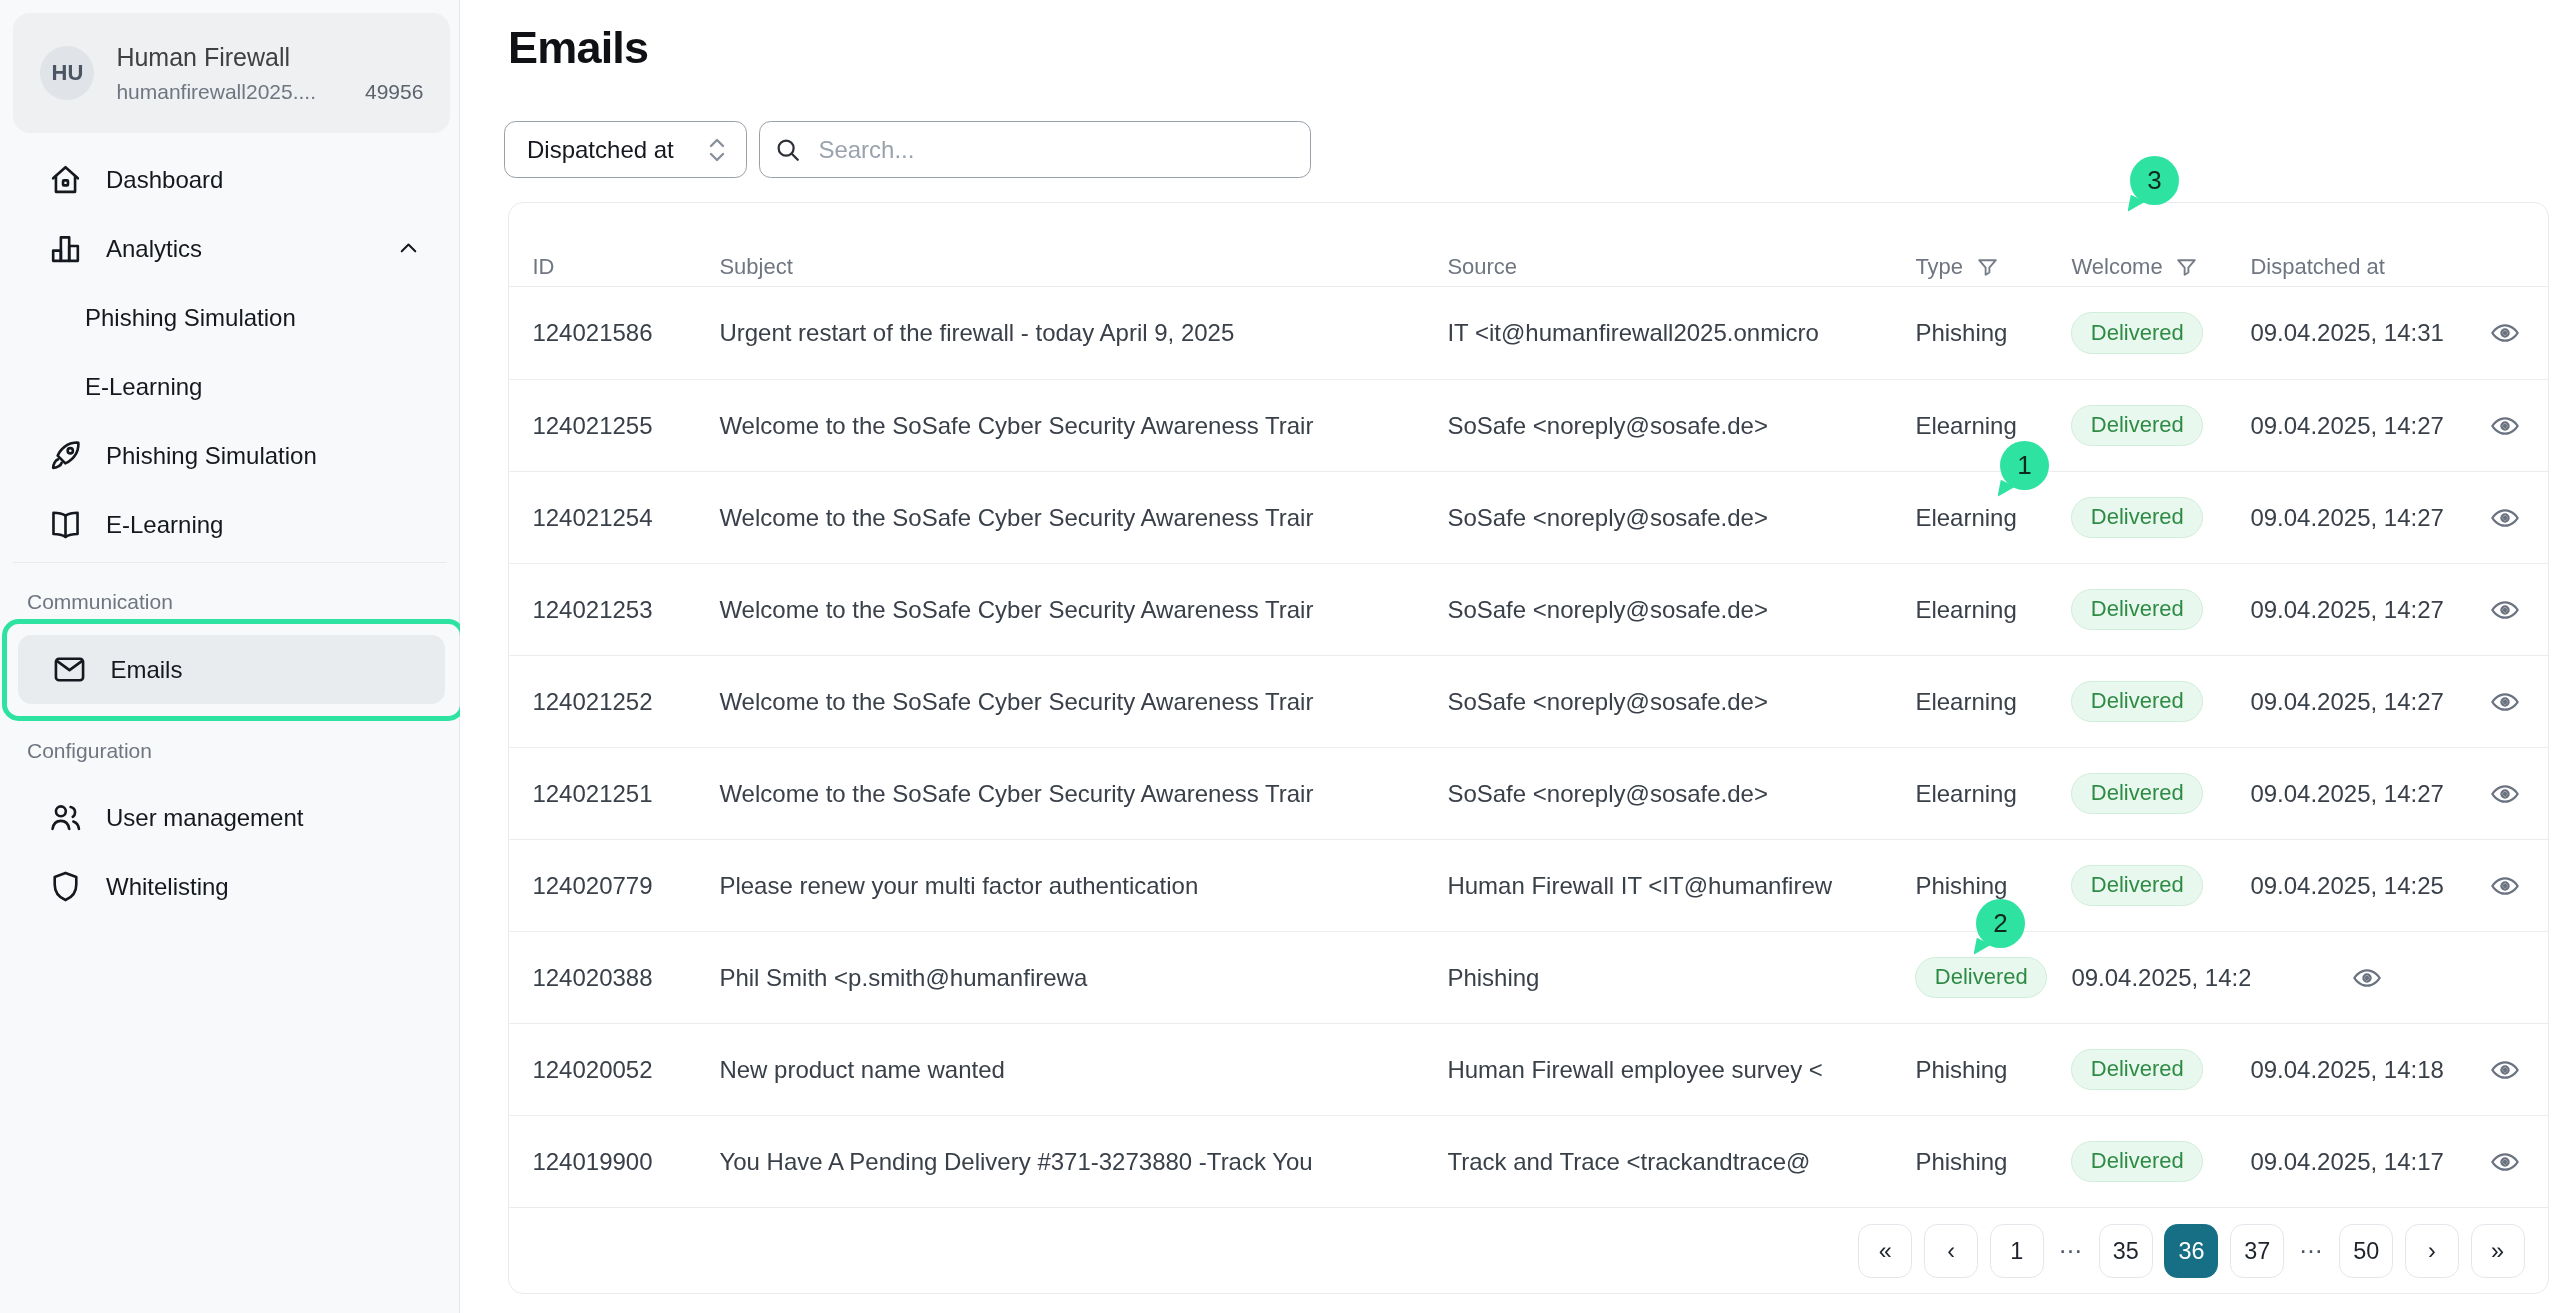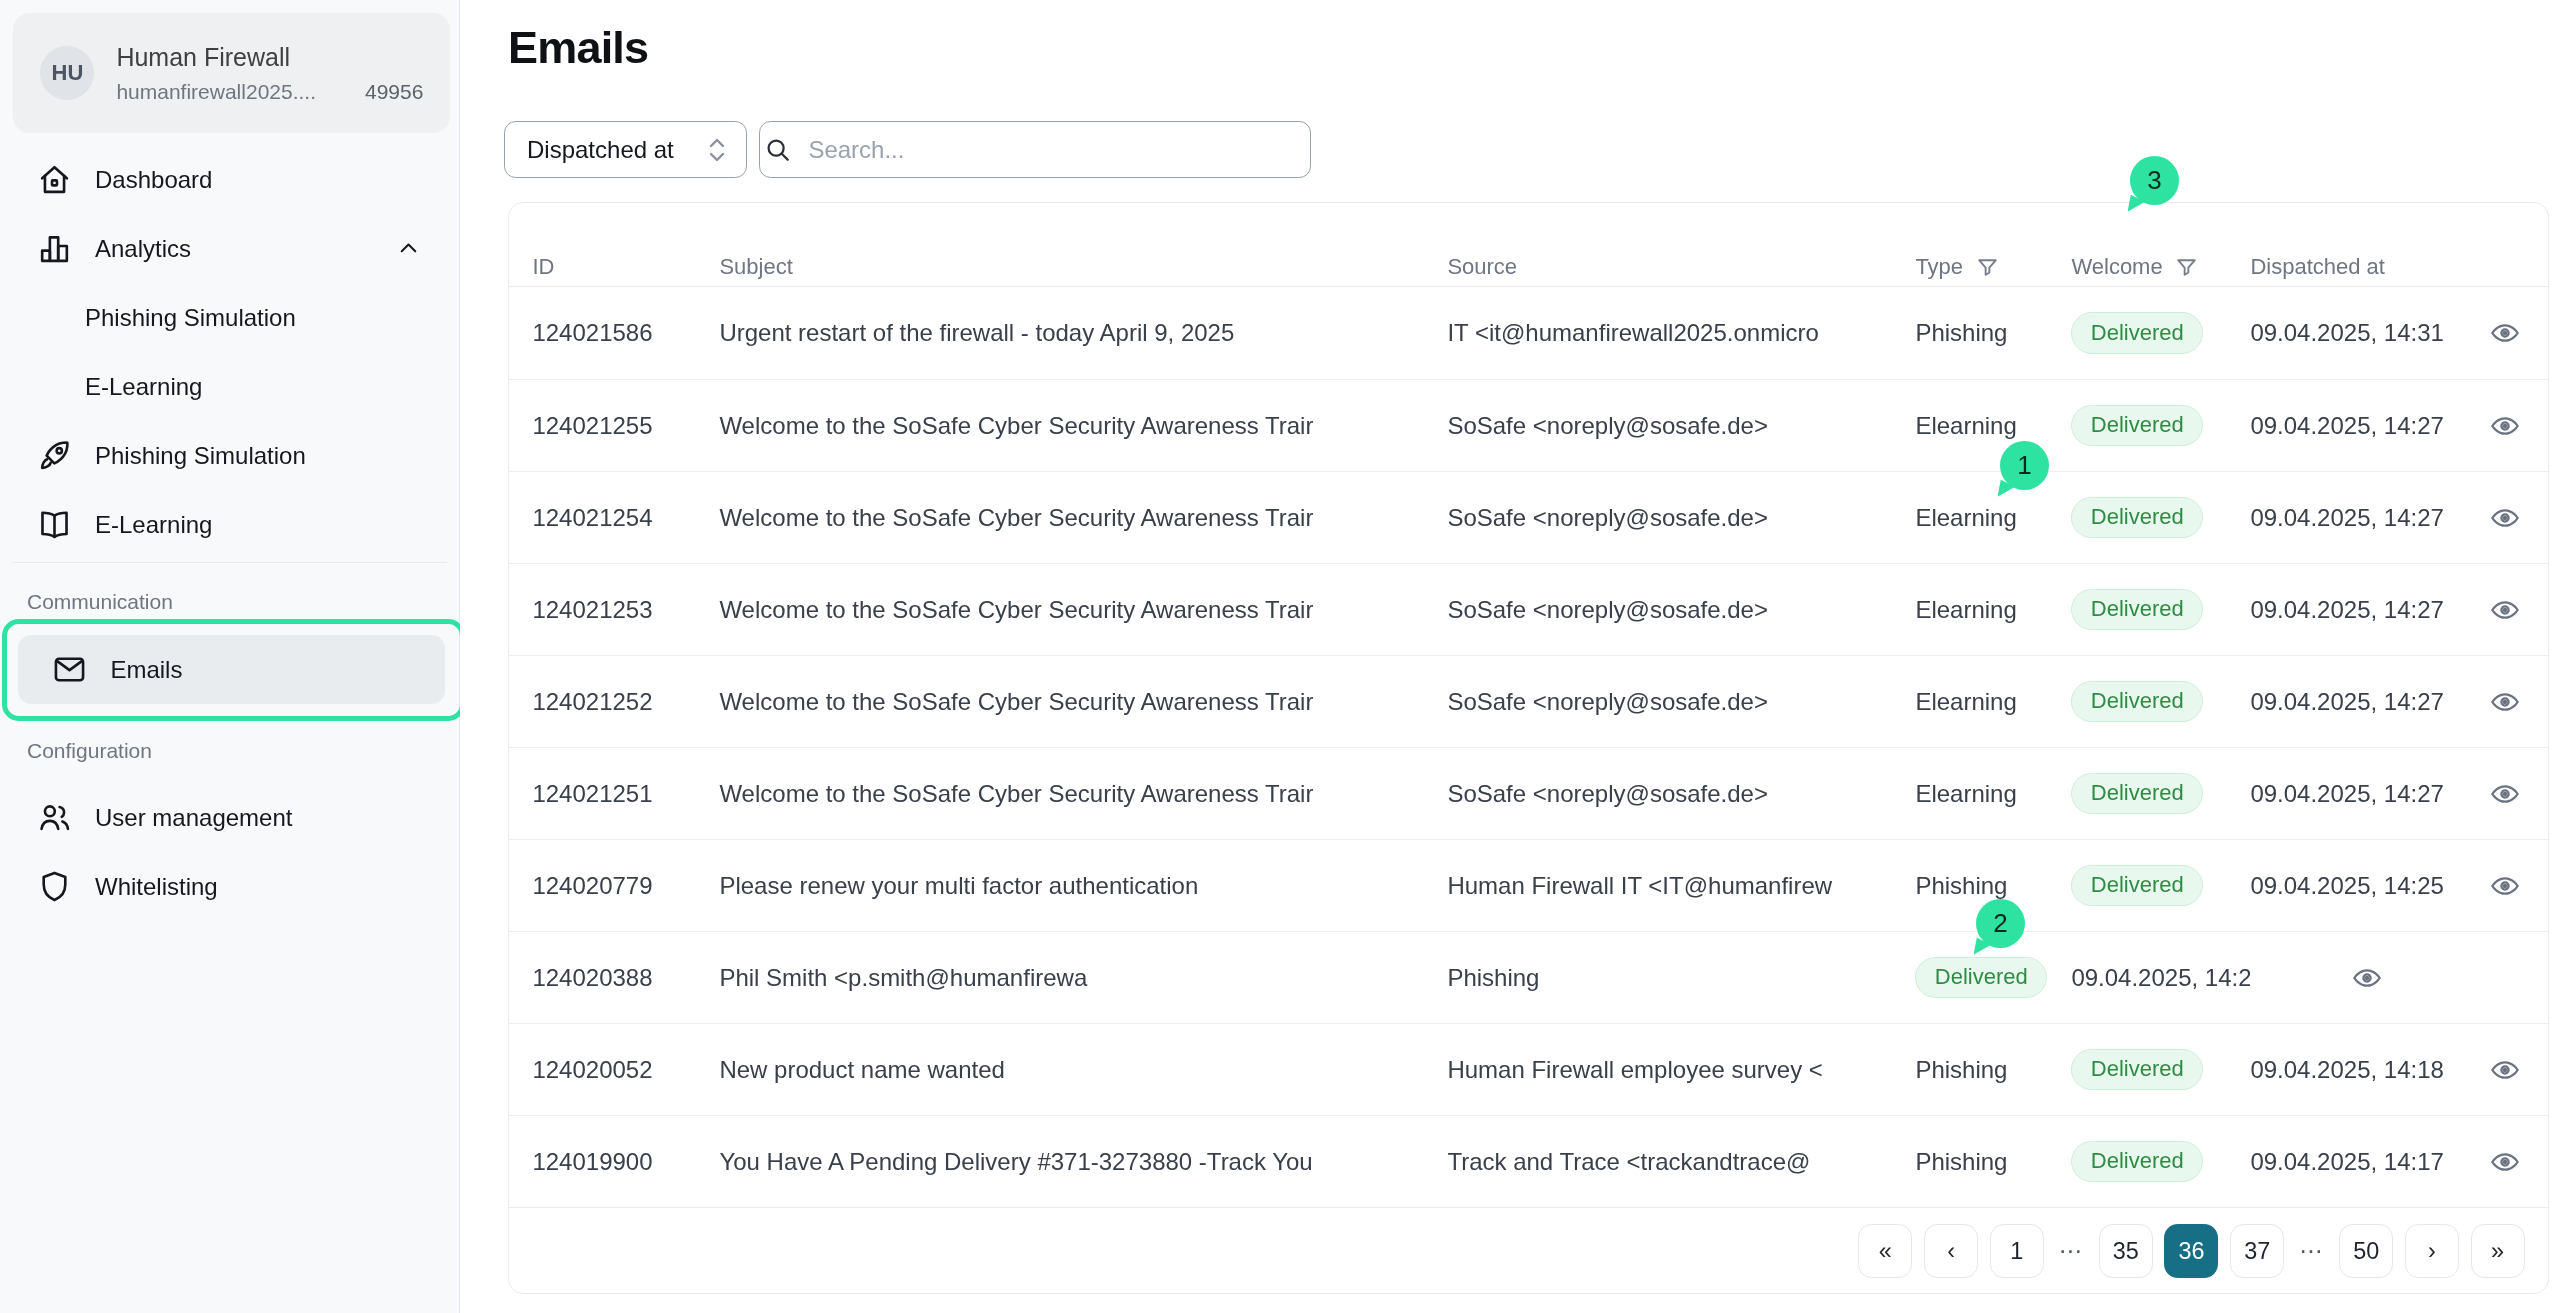--- a/index.html
+++ b/index.html
@@ -13,38 +13,38 @@
 
   
   .sidebar{position:absolute;left:0;top:0;width:460px;height:1313px;background:#f8f9fa;border-right:1.7px solid #e3e6ea;box-sizing:border-box;}
   .profile{position:absolute;left:13.4px;top:13.4px;width:437px;height:120px;background:#eef0f2;border-radius:16.7px;display:flex;align-items:center;padding:0 27px;box-sizing:border-box;cursor:pointer;}
   .avatar{width:54px;height:54px;border-radius:50%;background:#e0e3e7;display:flex;align-items:center;justify-content:center;font-weight:700;font-size:22px;color:#4b5563;flex:0 0 auto;}
   .pinfo{margin-left:22px;flex:1;min-width:0;}
   .pname{font-size:25px;color:#404040;margin-bottom:8.4px;}
   .psub{display:flex;align-items:center;font-size:21px;color:#6f7681;}
   .pnum{margin-left:auto;color:#5c636d;}
   .nav{position:absolute;left:0;top:145px;width:100%;}
-  .nav-item{height:69px;display:flex;align-items:center;padding-left:36px;gap:22px;font-size:24px;color:#15181e;cursor:pointer;box-sizing:border-box;}
+  .nav-item{height:69px;display:flex;align-items:center;padding-left:47px;gap:22px;font-size:24px;color:#15181e;cursor:pointer;box-sizing:border-box;}
   .nav-item.sub{padding-left:85px;}
   .nav-item .chev{margin-left:auto;margin-right:37px;color:#15181e;}
   .nicon{width:37px;height:37px;color:#15181e;flex:0 0 auto;}
   .divider{position:absolute;left:13.4px;right:11.7px;top:562px;height:0;border-top:1.7px solid #e7eaee;}
   .section-label{position:absolute;left:27px;font-size:21px;color:#6f7681;}
   .lbl-comm{top:590px;}
   .lbl-conf{top:739px;}
   .emails-wrap{position:absolute;left:1.7px;top:619px;width:463px;height:102px;border:5.9px solid var(--green,#2ee3a1);border-radius:16.7px;box-sizing:border-box;}
   .emails-item{position:absolute;left:11.7px;top:11px;width:427px;height:69px;background:#e9ecef;border-radius:13.4px;display:flex;align-items:center;padding-left:33px;gap:22px;font-size:24px;color:#15181e;box-sizing:border-box;cursor:pointer;}
   .conf-items{position:absolute;left:0;top:783px;width:100%;}
 
   
   .main{position:absolute;left:460px;top:0;right:0;bottom:0;background:#fff;}
   .page-title{position:absolute;left:48px;top:22px;margin:0;font-size:45px;font-weight:800;letter-spacing:-0.8px;color:#0f1115;}
   .select{position:absolute;left:44px;top:121px;width:243px;height:57px;background:#fff;border:1.7px solid #98a0a9;border-radius:11.7px;display:flex;align-items:center;padding:0 18.4px 0 22px;box-sizing:border-box;font-size:24px;color:#15181e;cursor:pointer;font-family:inherit;}
   .select .updown{margin-left:auto;color:#8a919b;}
-  .searchbox{position:absolute;left:299px;top:121px;width:552px;height:57px;background:#fff;border:1.7px solid #98a0a9;border-radius:11.7px;display:flex;align-items:center;padding:0 3px;box-sizing:border-box;gap:13.4px;}
+  .searchbox{position:absolute;left:299px;top:121px;width:552px;height:57px;background:#fff;border:1.7px solid #98a0a9;border-radius:11.7px;display:flex;align-items:center;padding:0 13px;box-sizing:border-box;gap:13.4px;}
   .searchbox input{border:none;outline:none;background:transparent;font-size:24px;color:#15181e;flex:1;font-family:inherit;}
   .searchbox input::placeholder{color:#9aa3ad;}
   .sicon{color:#2a2f36;flex:0 0 auto;}
 
   .card{position:absolute;left:48px;top:202px;width:2041px;height:1092px;background:#fff;border:1.7px solid #e7eaee;border-radius:15px;box-sizing:border-box;overflow:hidden;}
   .thead,.trow{display:grid;grid-template-columns:187px 728px 468px 156px 179px 234px 1fr;align-items:center;padding:0 23.4px;box-sizing:border-box;}
   .thead{height:84px;border-bottom:1.7px solid #e9ebee;color:#6f7681;font-size:22px;}
   .th{display:flex;align-items:center;gap:11.7px;white-space:nowrap;margin-top:45px;}
   .filterbtn{background:none;border:none;padding:0;margin:0;cursor:pointer;color:#767d88;display:flex;}
   .trow{height:92px;font-size:24px;color:#3a4049;}

